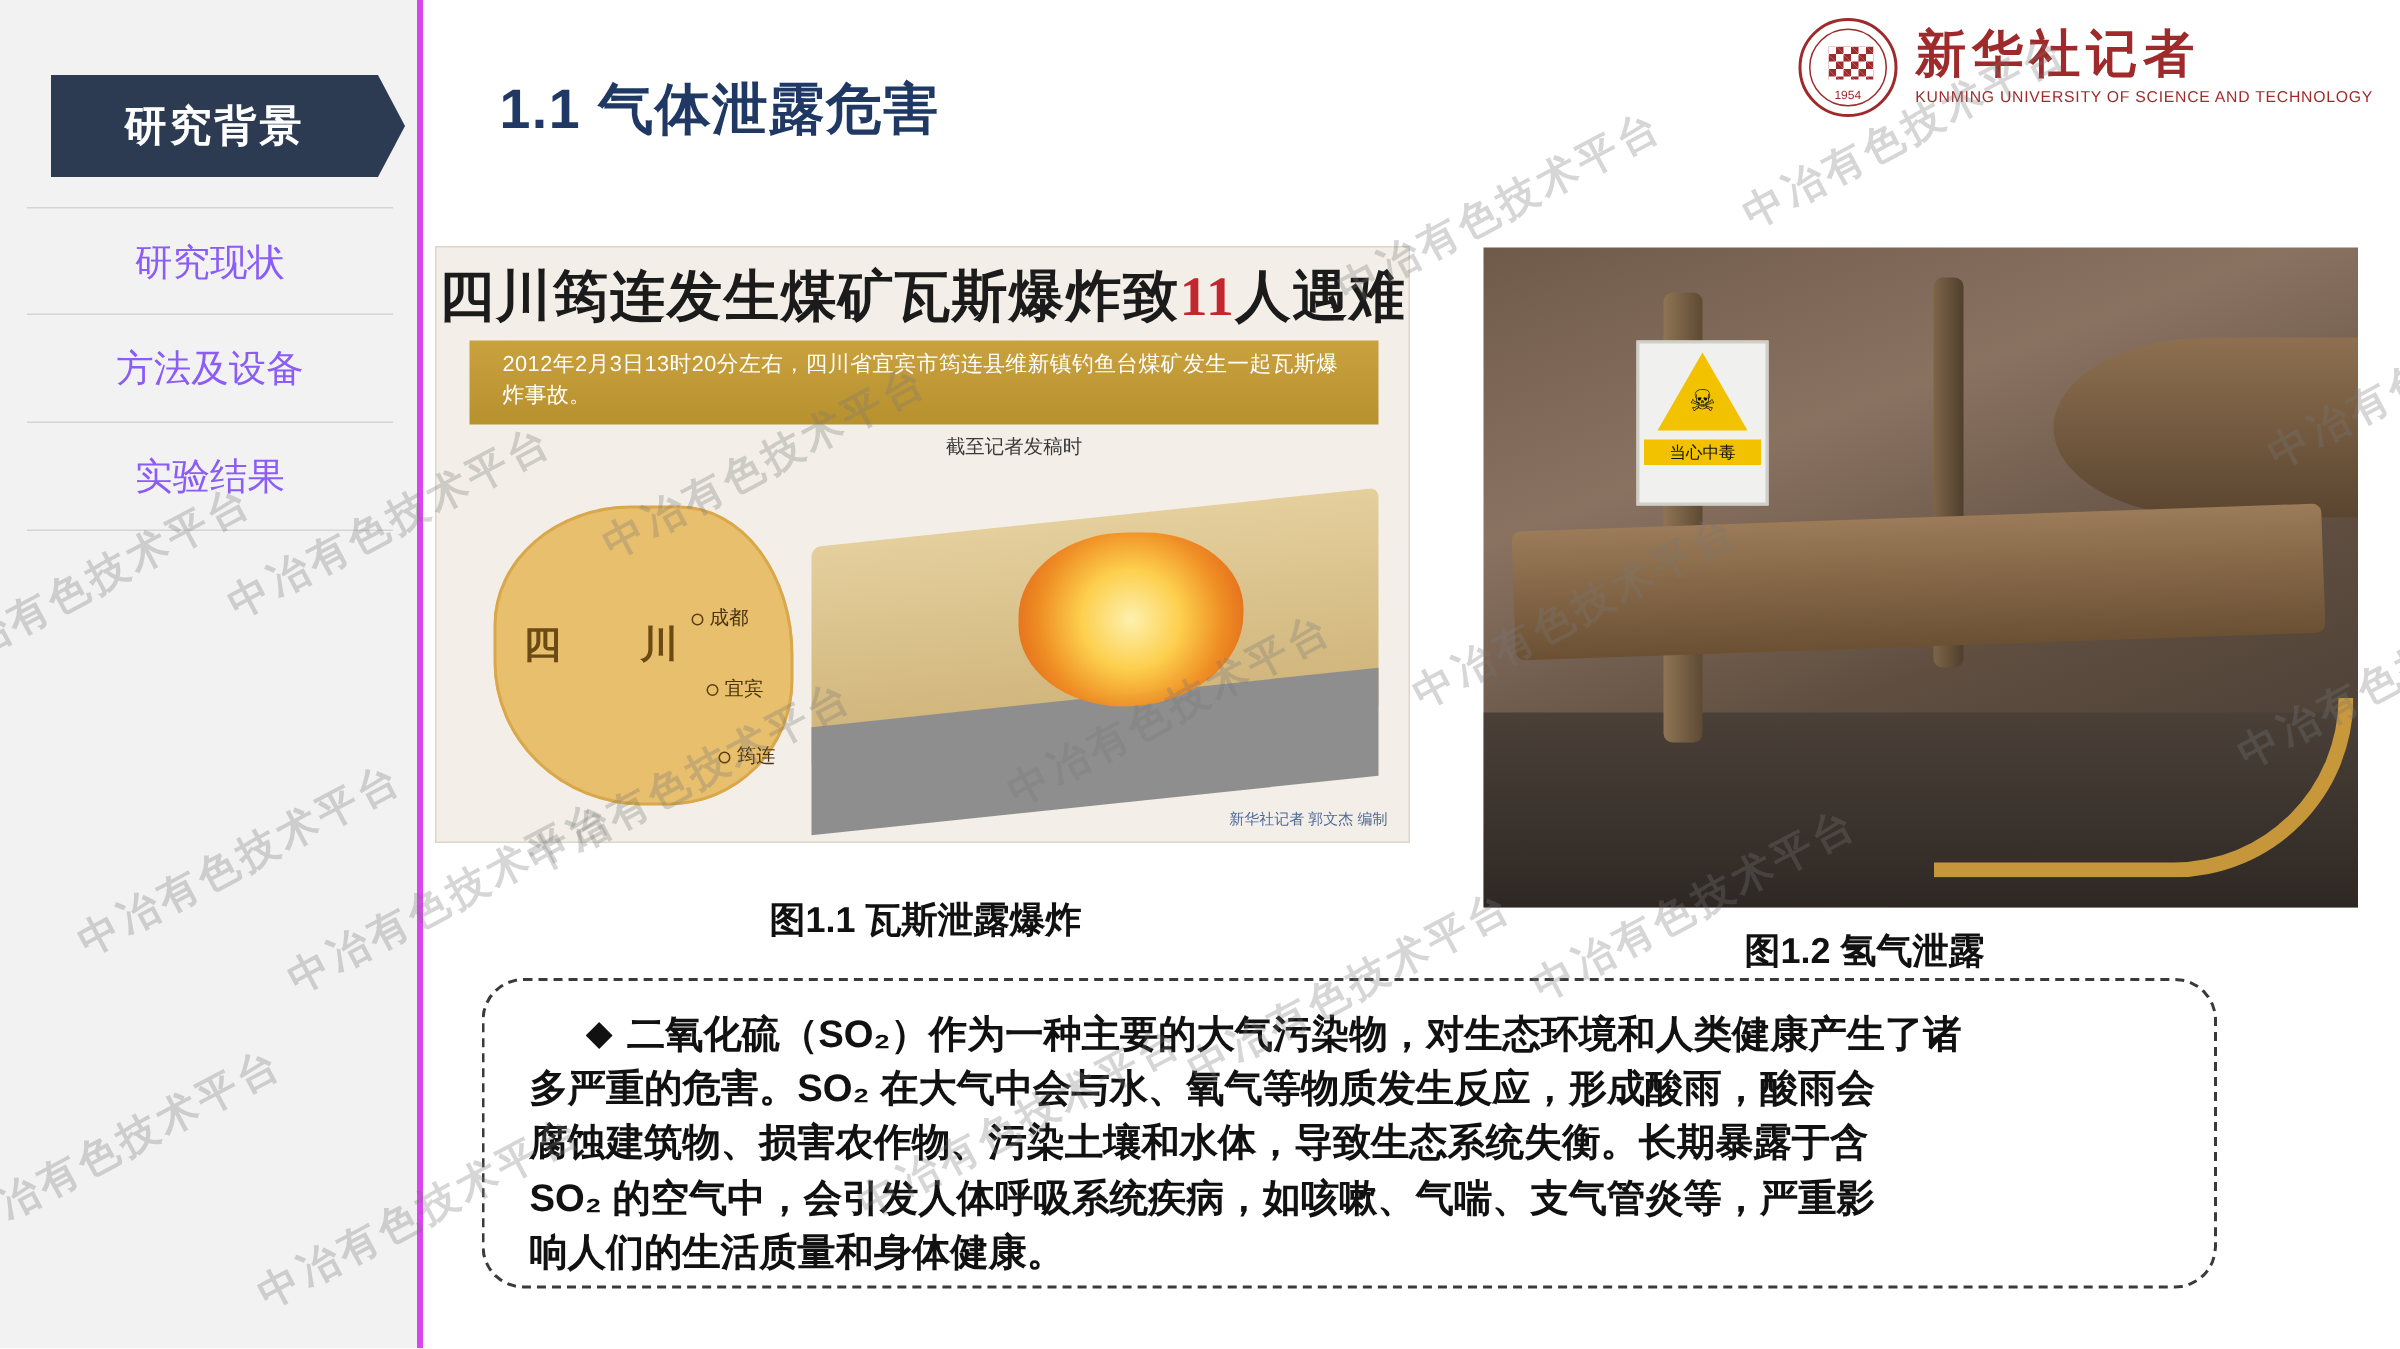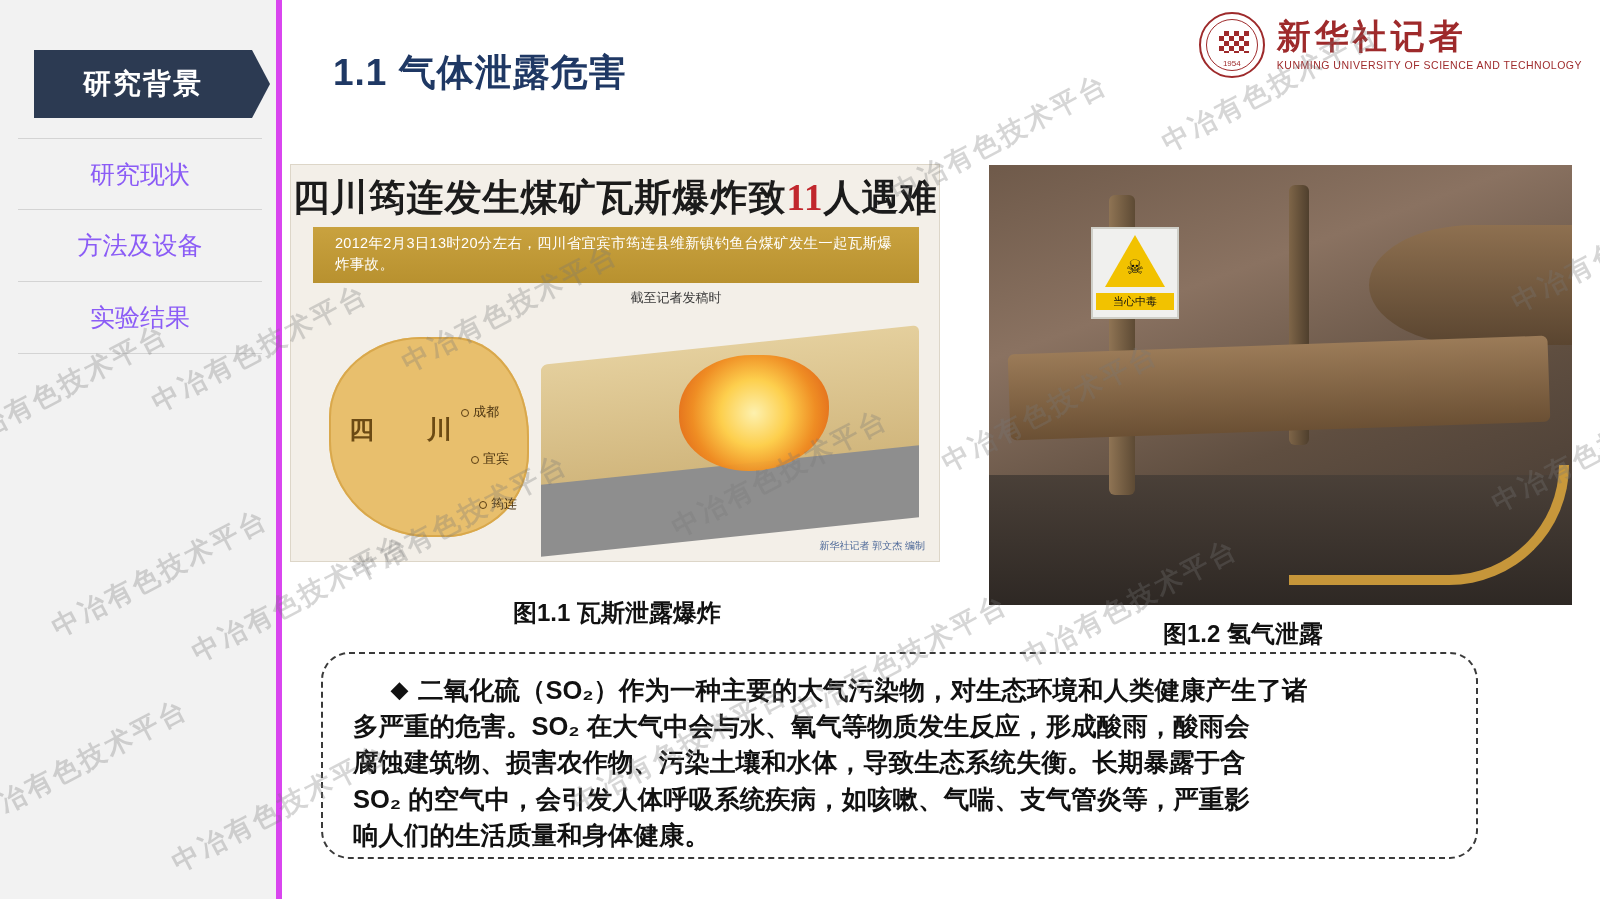--- a/index.html
+++ b/index.html
@@ -16,21 +16,21 @@
     background: #ffffff;
     overflow: hidden;
   }
 
   
   .sidebar {
     position: absolute;
     left: 0; top: 0;
     width: 282px; height: 899px;
     background: #f2f2f2;
-    border-right: 6px solid #d946ef;
+    border-right: 4px solid #d946ef;
   }
   .sidebar-title {
     position: absolute;
     left: 34px; top: 50px;
     width: 218px; height: 68px;
     background: #2c3a52;
     color: #ffffff;
     font-size: 28px;
     font-weight: bold;
     letter-spacing: 2px;
@@ -265,21 +265,21 @@
   }
   .fig2 .floor {
     position: absolute;
     left: 0; bottom: 0;
     width: 100%; height: 130px;
     background: linear-gradient(180deg, #4a4038, #2e2824);
   }
   .fig2-sign {
     position: absolute;
     left: 102px; top: 62px;
-    width: 88px; height: 92px;
+    width: 88px; height: 110px;
     background: #f0f0ee;
     border: 2px solid #cfcfc8;
     display: flex;
     flex-direction: column;
     align-items: center;
     padding-top: 6px;
   }
   .fig2-sign .tri {
     width: 0; height: 0;
     border-left: 30px solid transparent;

